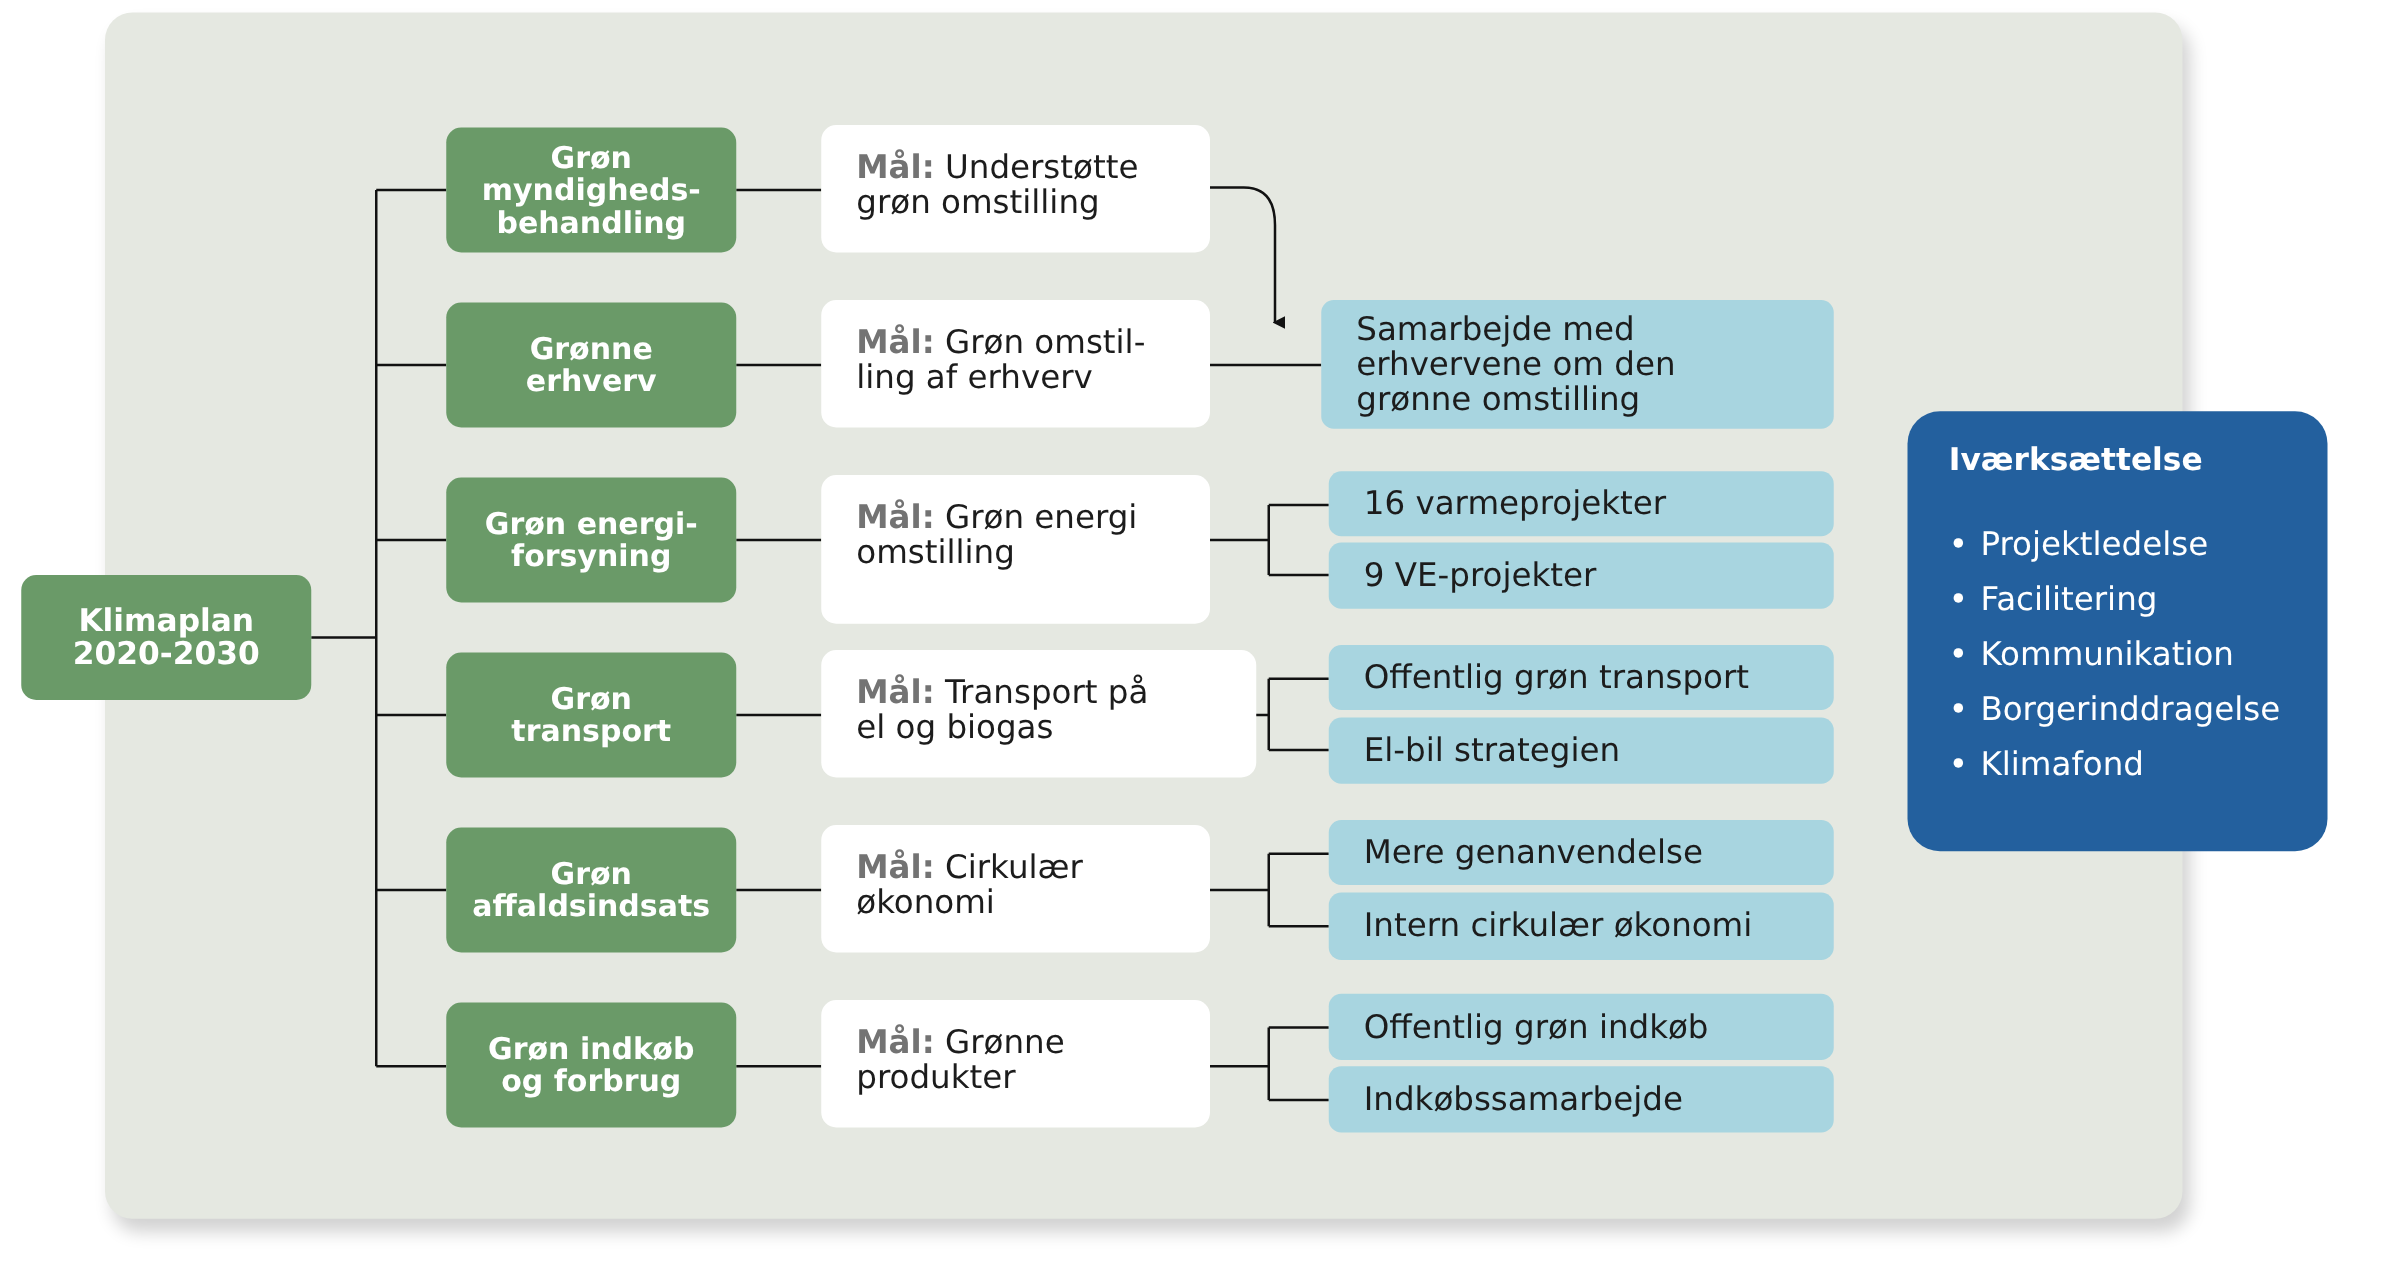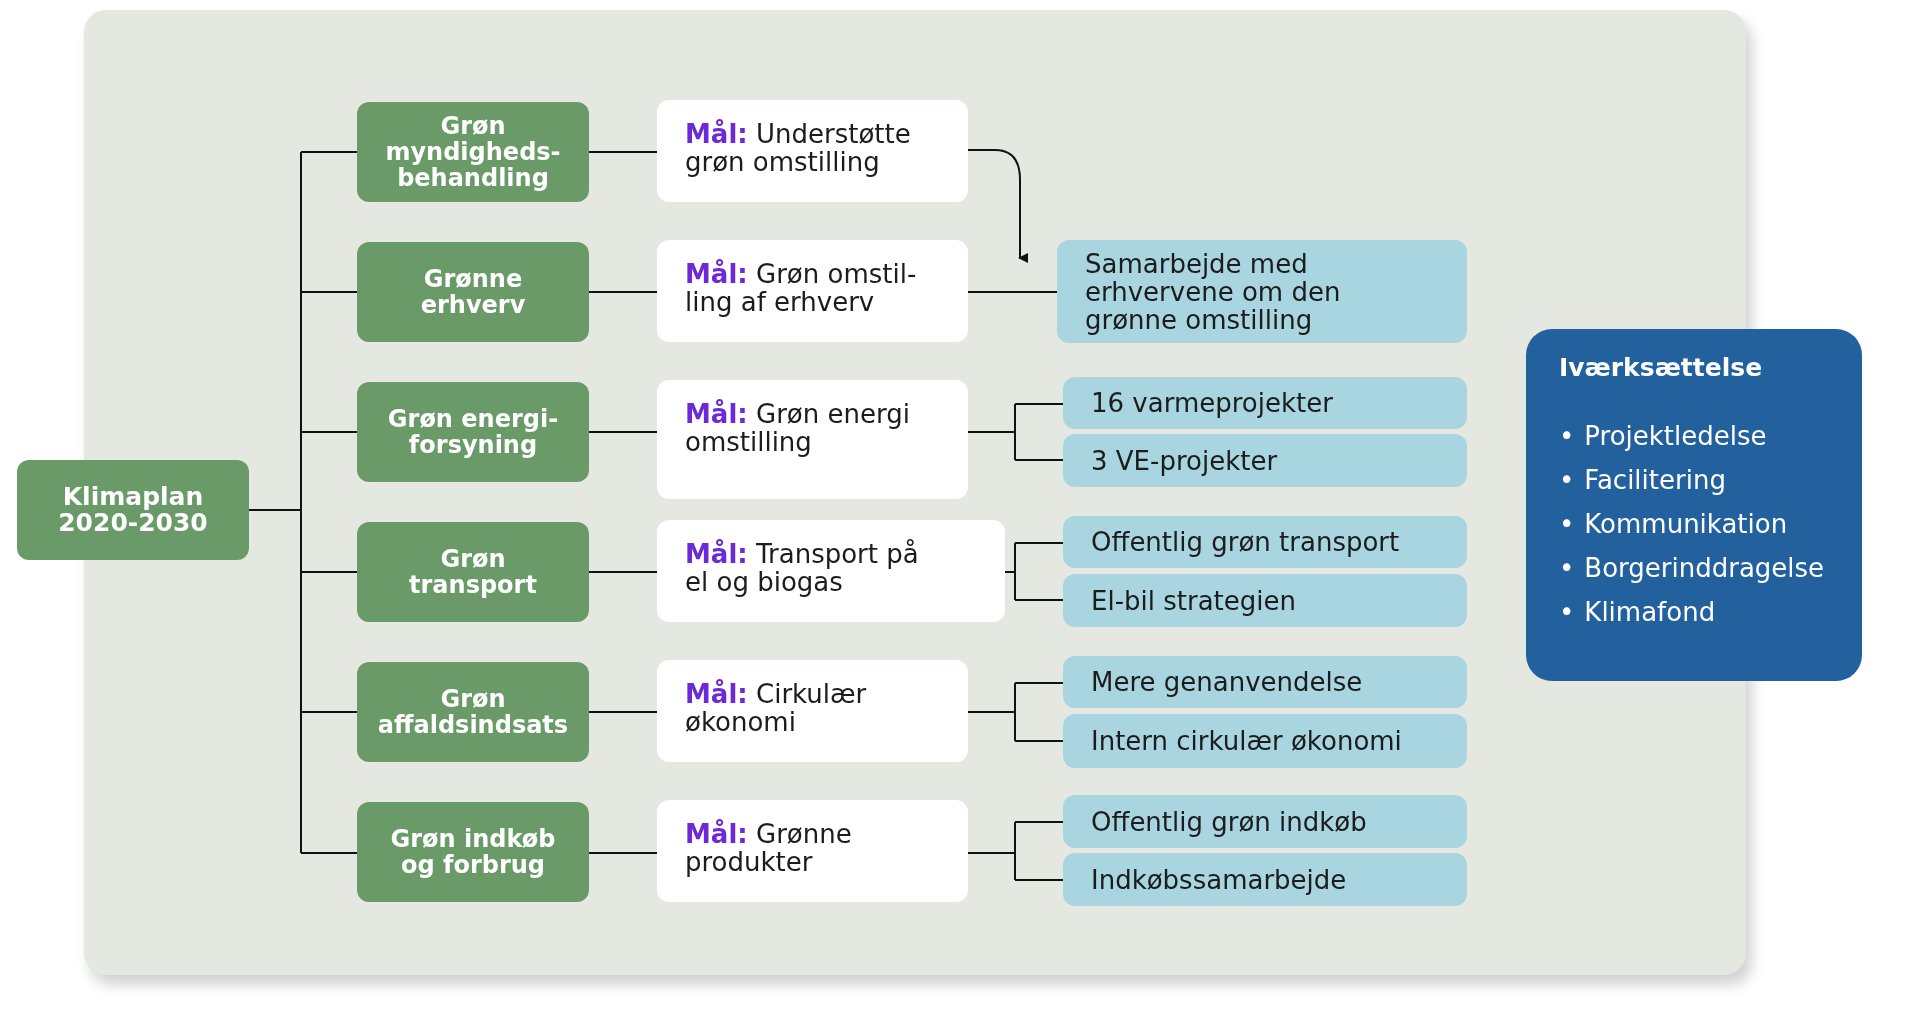--- a/index.html
+++ b/index.html
@@ -1,22 +1,22 @@
 <!DOCTYPE html>
 <html><head>
 <meta charset="utf-8">
 <style>
   html,body{margin:0;padding:0;}
   body{width:1920px;height:1016px;background:#ffffff;position:relative;overflow:hidden;font-family:"DejaVu Sans","Liberation Sans",sans-serif;}
   .panel{position:absolute;left:84px;top:10px;width:1662px;height:965px;background:#e5e8e1;border-radius:22px;box-shadow:6px 10px 14px rgba(0,0,0,0.18);}
   .box{position:absolute;box-sizing:border-box;border-radius:12px;display:flex;}
   .green{background:#6a9a68;color:#ffffff;font-weight:bold;font-size:24px;line-height:26px;text-align:center;align-items:center;justify-content:center;white-space:pre-line;}
   .white{background:#ffffff;color:#1c1c1c;font-size:26px;line-height:28px;padding:20px 28px;white-space:pre-line;align-items:flex-start;}
-  .white b{font-weight:bold;color:#6d28d9;}
-  .lblue{background:#a8d5e0;color:#1c1c1c;font-size:26px;line-height:28px;align-items:center;padding:0 28px;}
+  .white b{font-weight:bold;color:#737373;}
+  .lblue{background:#a8d5e0;color:#1c1c1c;font-size:26px;line-height:28px;align-items:center;padding:0 28px;border-radius:10px;}
   .lblue.multi{align-items:flex-start;padding:10px 28px;white-space:pre-line;}
   .impl{position:absolute;left:1526px;top:329px;width:336px;height:352px;background:#23609e;border-radius:26px;color:#fff;box-sizing:border-box;padding:24px 33px;}
   .impl-title{font-weight:bold;font-size:25px;margin-bottom:32px;}
   .impl ul{list-style:none;margin:0;padding:0;}
   .impl li{font-size:26px;line-height:44px;}
   .impl li::before{content:"\2022";margin-right:10px;}
   svg.lines{position:absolute;left:0;top:0;}
 </style>
 </head>
 <body>
@@ -84,21 +84,21 @@
 el og biogas</span></span></div>
 <div class="box white" style="left:657px;top:660px;width:311px;height:102px;"><span><b>Mål:</b><span> Cirkulær
 økonomi</span></span></div>
 <div class="box white" style="left:657px;top:800px;width:311px;height:102px;"><span><b>Mål:</b><span> Grønne
 produkter</span></span></div>
 
 <div class="box lblue multi" style="left:1057px;top:240px;width:410px;height:103px;">Samarbejde med
 erhvervene om den
 grønne omstilling</div>
 <div class="box lblue" style="left:1063px;top:377px;width:404px;height:52px;">16 varmeprojekter</div>
-<div class="box lblue" style="left:1063px;top:434px;width:404px;height:53px;">3 VE-projekter</div>
+<div class="box lblue" style="left:1063px;top:434px;width:404px;height:53px;">9 VE-projekter</div>
 <div class="box lblue" style="left:1063px;top:516px;width:404px;height:52px;">Offentlig grøn transport</div>
 <div class="box lblue" style="left:1063px;top:574px;width:404px;height:53px;">El-bil strategien</div>
 <div class="box lblue" style="left:1063px;top:656px;width:404px;height:52px;">Mere genanvendelse</div>
 <div class="box lblue" style="left:1063px;top:714px;width:404px;height:54px;">Intern cirkulær økonomi</div>
 <div class="box lblue" style="left:1063px;top:795px;width:404px;height:53px;">Offentlig grøn indkøb</div>
 <div class="box lblue" style="left:1063px;top:853px;width:404px;height:53px;">Indkøbssamarbejde</div>
 
 <div class="impl">
   <div class="impl-title">Iværksættelse</div>
   <ul>

